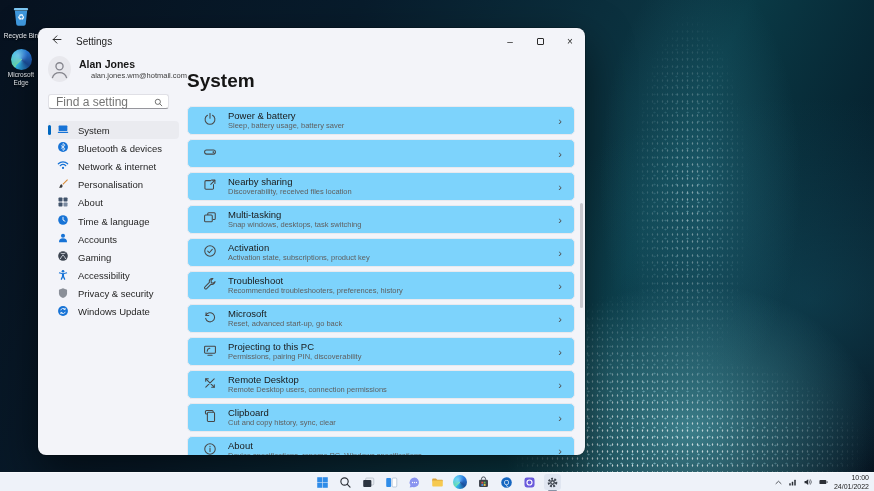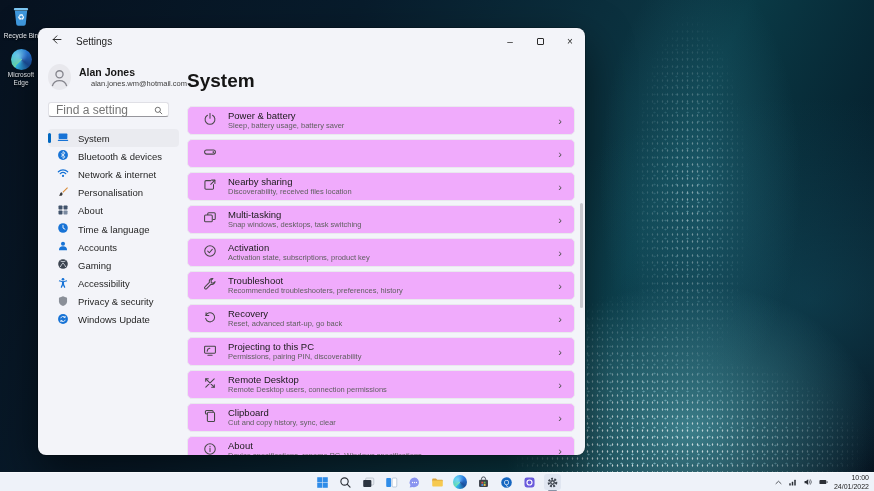--- a/index.html
+++ b/index.html
@@ -33,37 +33,37 @@
     conic-gradient(from 220deg,#6fe0b1,#35c1f1,#2b7de1,#1b4f9c,#35c1f1);}
   
   .window{position:absolute;left:38px;top:28px;width:547px;height:427px;z-index:3;background:#f3f4f9;
     border-radius:8px;overflow:hidden;box-shadow:0 18px 45px rgba(0,0,0,.55),0 0 0 1px rgba(0,0,0,.18);}
   .titlebar{height:26px;display:flex;align-items:center;padding:0 0 0 12px;}
   .tb-title{font-size:10px;color:#1b1b1b;margin-left:13px;}
   .controls{margin-left:auto;display:flex;height:26px;}
   .ctl{width:30px;height:26px;display:flex;align-items:center;justify-content:center;font-size:10px;color:#2b2b2b;cursor:default;}
   .maxbox{width:7px;height:7px;border:1px solid #2b2b2b;border-radius:1px;}
   
-  .sidebar{position:absolute;left:0;top:26px;bottom:0;width:149px;padding:4px 0 0 10px;}
+  .sidebar{position:absolute;left:0;top:18px;bottom:0;width:149px;padding:4px 0 0 10px;}
   .profile{display:flex;align-items:center;gap:8px;margin:6px 0 12px 0;}
   .avatar{width:26px;height:26px;border-radius:50%;background:#e8e8ed;display:flex;align-items:center;justify-content:center;overflow:hidden;}
   .p-name{font-size:10.5px;font-weight:700;color:#161616;line-height:1.25;}
   .p-email{font-size:7.5px;color:#3d3d3d;margin-left:12px;}
   .search{width:121px;height:15px;border:1px solid #e0e0e6;border-bottom-color:#96969c;border-radius:3px;background:#fff;display:flex;align-items:center;padding:0 5px;}
   .search input{border:0;outline:0;flex:1;min-width:0;font-size:12px;background:transparent;color:#1b1b1b;font-family:"Liberation Sans",sans-serif;}
   .nav{margin-top:12px;display:flex;flex-direction:column;}
   .nav-item{position:relative;height:18.2px;width:131px;display:flex;align-items:center;gap:9px;padding-left:9px;border-radius:4px;font-size:9.5px;color:#1f1f1f;cursor:default;}
   .nav-item svg{flex:none;}
   .nav-item.sel{background:#eaebf0;}
   .nav-item.sel::before{content:'';position:absolute;left:0;top:4px;width:3px;height:10px;border-radius:2px;background:#0067c0;}
   
   .main{position:absolute;left:149px;top:26px;right:0;bottom:0;}
   .main h1{font-size:19px;font-weight:700;color:#151515;margin:16px 0 0 0;}
   .cards{margin-top:14px;width:388px;display:flex;flex-direction:column;gap:4px;}
-  .card{height:29px;display:flex;align-items:center;background:#f0abfc;border:1px solid #e9e9ee;border-radius:5px;padding:0 12px 0 15px;cursor:default;}
+  .card{height:29px;display:flex;align-items:center;background:#7dd3fc;border:1px solid #e9e9ee;border-radius:5px;padding:0 12px 0 15px;cursor:default;}
   .card svg{flex:none;}
   .card-text{margin-left:11px;display:flex;flex-direction:column;gap:1px;}
   .card-title{font-size:9.5px;color:#191919;line-height:1.1;}
   .card-sub{font-size:7.5px;color:#5f5f5f;line-height:1.1;}
   .chev{margin-left:auto;font-size:11px;color:#4f4f4f;}
   .scrollthumb{position:absolute;right:2px;top:175px;width:3px;height:105px;background:#c9c9cf;border-radius:2px;}
   
   .taskbar{position:absolute;left:0;right:0;bottom:0;height:19px;z-index:4;background:#eef2f9;border-top:1px solid rgba(255,255,255,.55);display:flex;align-items:center;justify-content:center;gap:6px;}
   .tb-icon{width:17px;height:16px;display:flex;align-items:center;justify-content:center;border-radius:3px;cursor:default;position:relative;}
   .tb-icon.active{background:#e0e6f1;}
@@ -292,21 +292,21 @@
             </span>
           <span class="chev">›</span>
         </div>
 
         <div class="card">
           <span><svg width="14" height="14" viewBox="0 0 16 16" fill="none" stroke="#474747" stroke-width="1.2" stroke-linecap="round" stroke-linejoin="round">
                 <path d="M3.3 6.2A5.2 5.2 0 1 1 3 9.6"></path>
                 <path d="M3.5 3.2v3.1h3.1"></path>
               </svg></span>
           <span class="card-text">
-              <span class="card-title">Recovery</span>
+              <span class="card-title">Microsoft</span>
               <span class="card-sub">Reset, advanced start-up, go back</span>
             </span>
           <span class="chev">›</span>
         </div>
 
         <div class="card">
           <span><svg width="14" height="14" viewBox="0 0 16 16" fill="none" stroke="#474747" stroke-width="1.2" stroke-linecap="round">
                 <rect x="1.8" y="3.6" width="12.4" height="8" rx="1"></rect>
                 <path d="M5.6 13.9h4.8"></path>
                 <path d="M4.8 9.4a3.6 3.6 0 0 1 3-3.4"></path>

